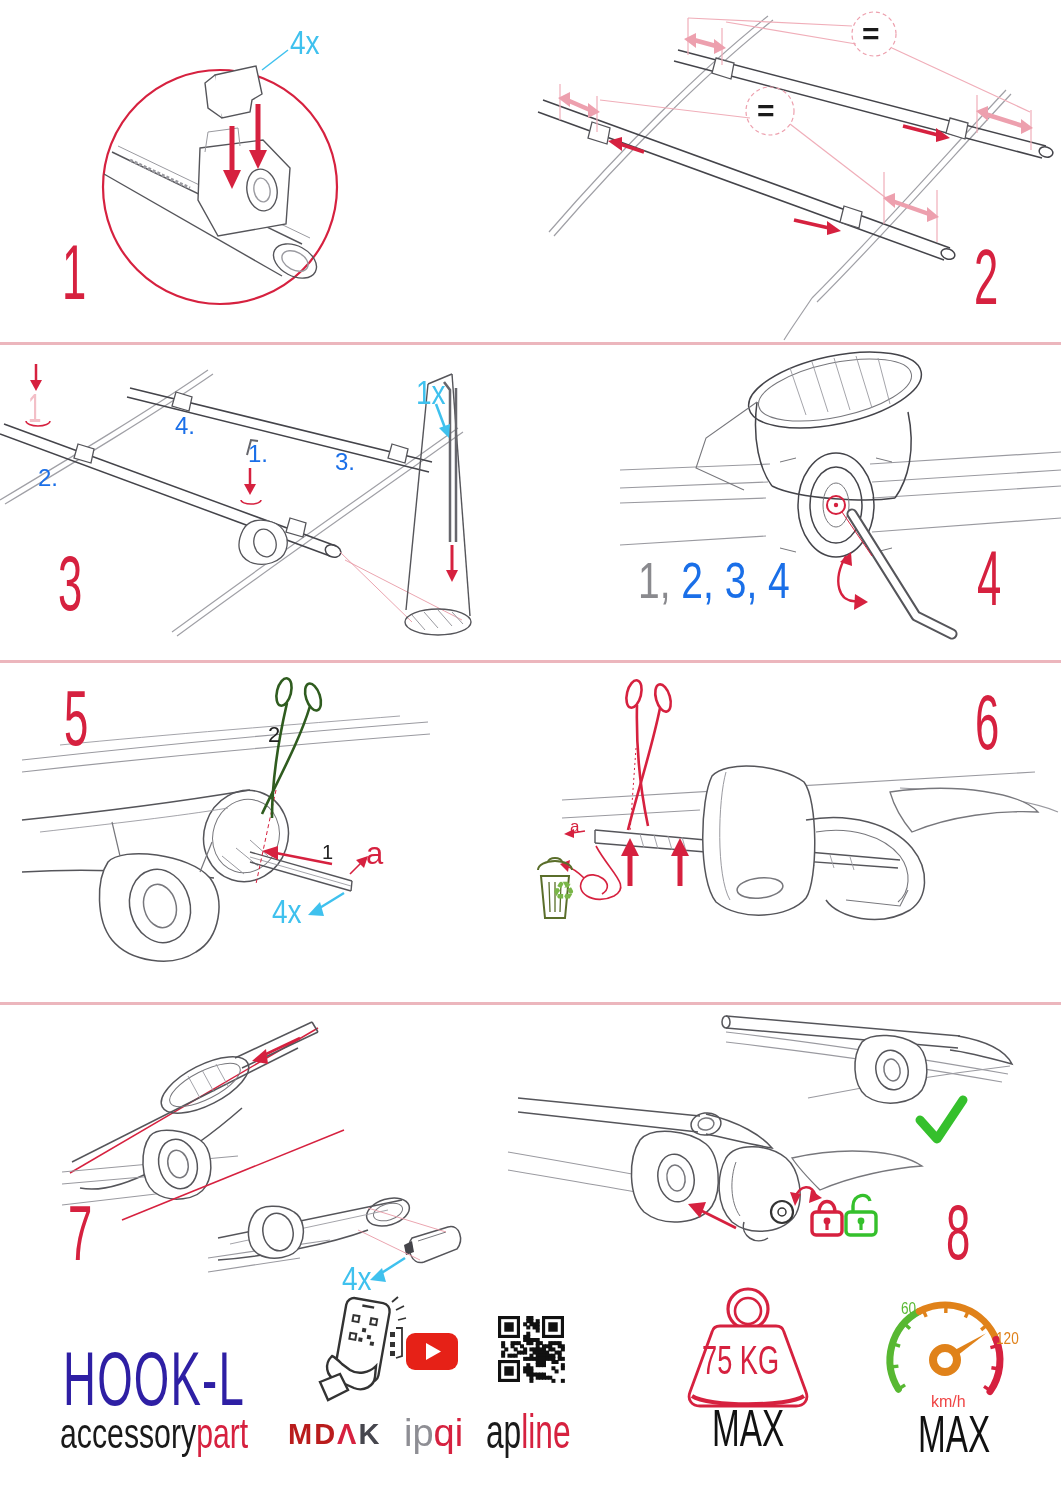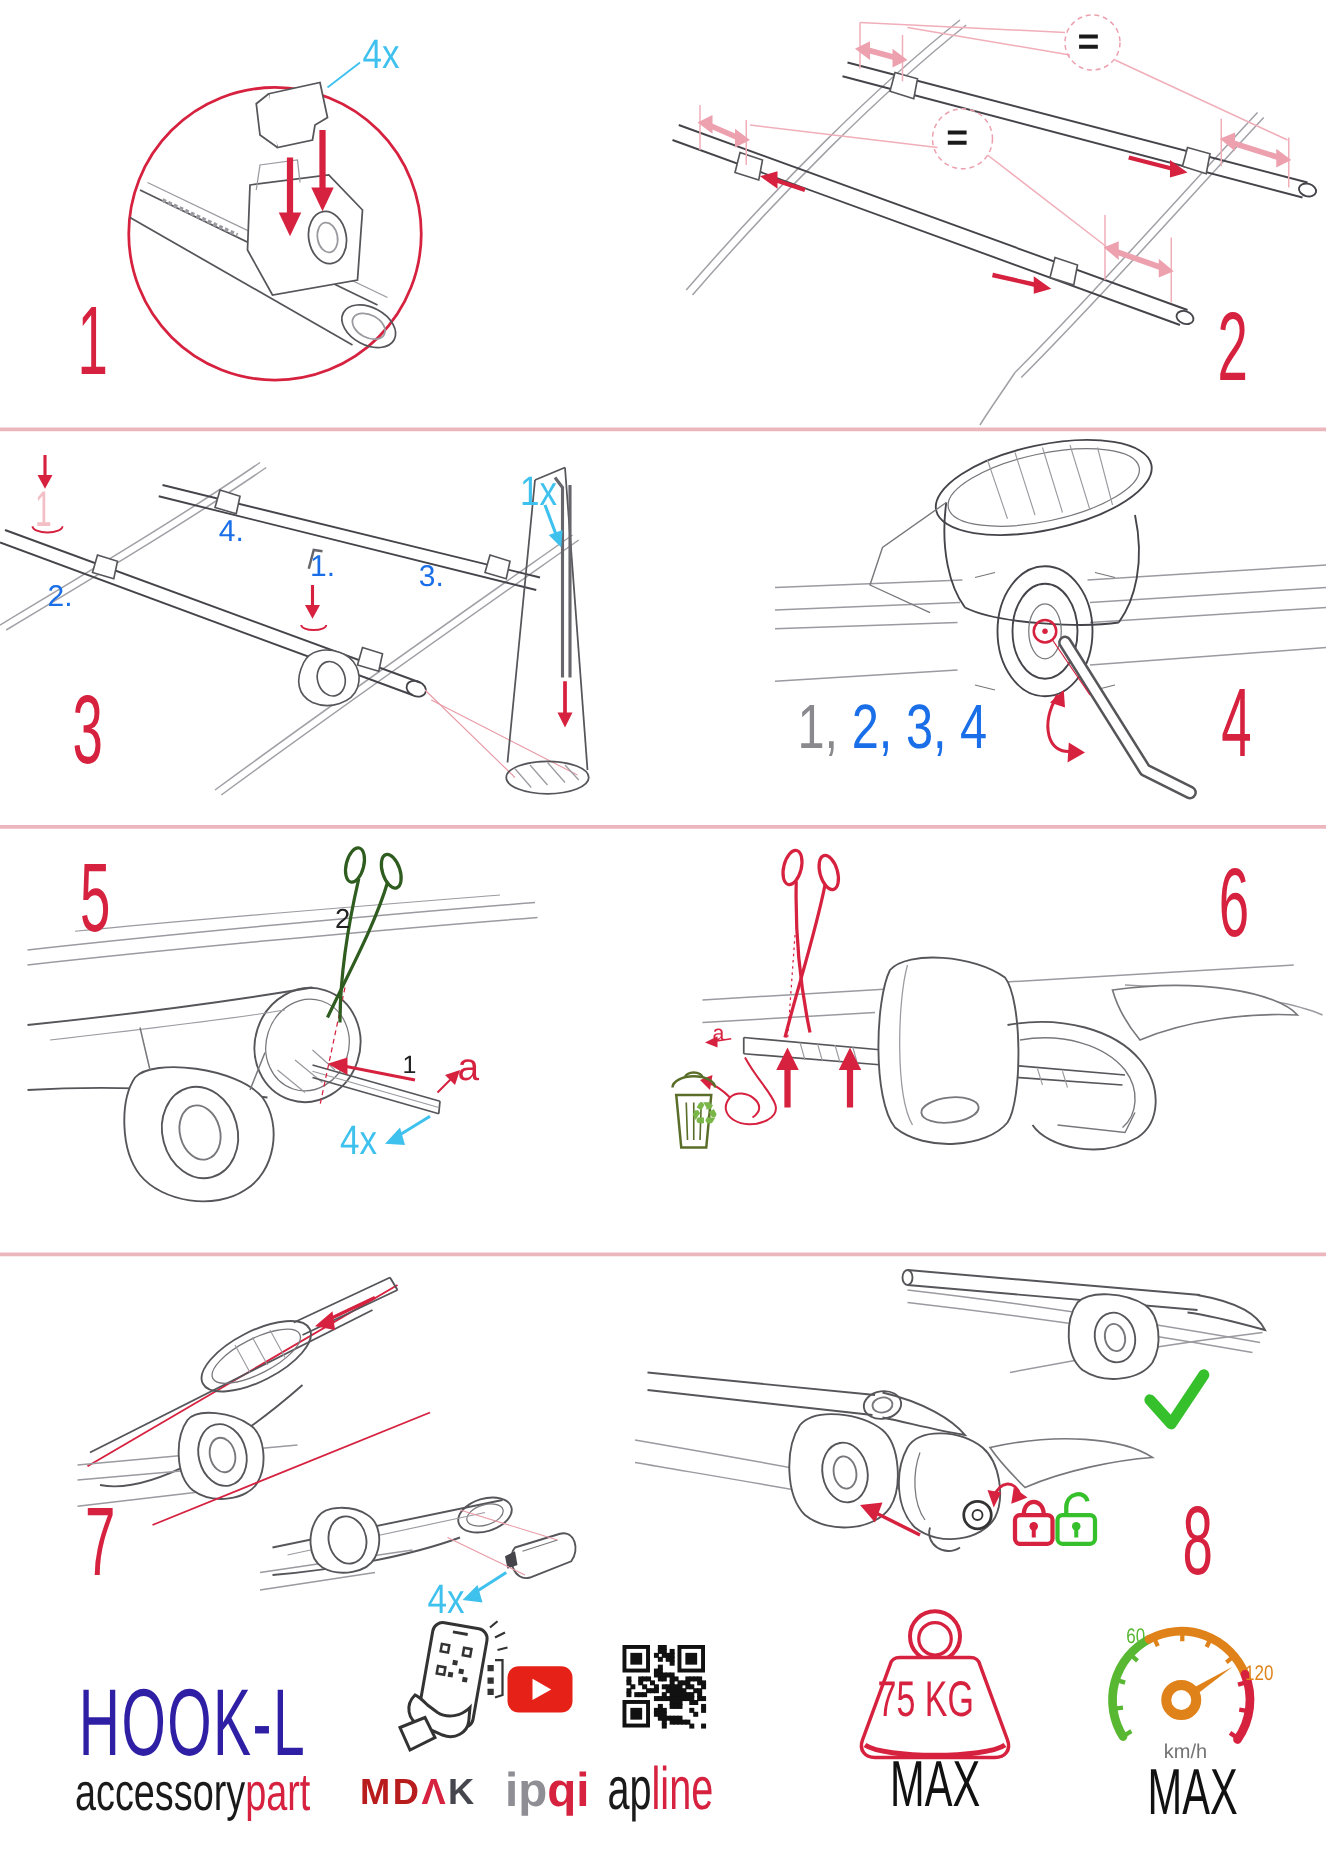--- a/index.html
+++ b/index.html
@@ -660,21 +660,21 @@
         <rect x="50.285714285714285" y="6.285714285714286" width="9.428571428571429" height="9.428571428571429" fill="#111"></rect>
         <rect x="0" y="44" width="22" height="22" fill="#111"></rect>
         <rect x="3.142857142857143" y="47.142857142857146" width="15.714285714285714" height="15.714285714285714" fill="#fff"></rect>
         <rect x="6.285714285714286" y="50.285714285714285" width="9.428571428571429" height="9.428571428571429" fill="#111"></rect>
       </g>
   </svg>
 
   <span class="st" style="left:288px;top:1420px;font-size:29px;font-weight:bold;letter-spacing:2px">
     <span style="color:#b91c1c">MD</span><span style="color:#d6213f">Λ</span><span style="color:#46464e">K</span>
   </span>
-  <span class="st" style="left:404px;top:1414px;font-size:38px;font-weight:700">
+  <span class="st" style="left:404px;top:1414px;font-size:38px;font-weight:400">
     <span style="color:#8e8e94">ip</span><span style="color:#d6213f">qi</span>
   </span>
   <span class="st" style="left:486px;top:1408px;font-size:48px;font-weight:500;transform:scaleX(.66)">
     <span style="color:#1a1a1a">ap</span><span style="color:#d6213f">line</span>
   </span>
 
   <svg style="left:668px;top:1280px" width="160" height="130" viewBox="0 0 160 130">
     <circle cx="80" cy="29" r="20" fill="none" stroke="#d6213f" stroke-width="3.2"></circle>
     <circle cx="80" cy="31" r="13" fill="#fff" stroke="#d6213f" stroke-width="2.6"></circle>
     <path d="M52,46 L108,46 C113,46 115,48 116,52 L138,112 C141,120 136,126 128,126 L32,126 C24,126 19,120 22,112 L44,52 C45,48 47,46 52,46 Z" fill="#fff" stroke="#d6213f" stroke-width="2.8"></path>
@@ -698,16 +698,16 @@
         <line x1="103.1" y1="37.9" x2="110.8" y2="31.5" stroke="#e0821a"></line>
         <line x1="112.4" y1="55.7" x2="122.0" y2="53.1" stroke="#d6213f"></line>
         <line x1="113.4" y1="75.7" x2="123.2" y2="77.3" stroke="#d6213f"></line>
         <line x1="106.0" y1="94.3" x2="114.3" y2="99.9" stroke="#d6213f"></line>
       </g>
     <polygon points="108.1,41.3 69.2,71.4 64.8,64.6" fill="#e0821a"></polygon>
     <circle cx="67" cy="68" r="12" fill="#fff" stroke="#e0821a" stroke-width="8"></circle>
   </svg>
   <span class="st" style="left:901px;top:1300px;font-size:17px;color:#58b832;font-weight:500;transform:scaleX(.8)">60</span>
   <span class="st" style="left:996px;top:1330px;font-size:17px;color:#e0821a;font-weight:500;transform:scaleX(.8)">120</span>
-  <span class="st" style="left:931px;top:1394px;font-size:16px;color:#737373">km/h</span>
+  <span class="st" style="left:931px;top:1394px;font-size:16px;color:#ef4444">km/h</span>
   <span class="st" style="left:918px;top:1408px;font-size:52px;color:#111;transform:scaleX(.64)">MAX</span>
 
 </div>
 
 </body></html>

